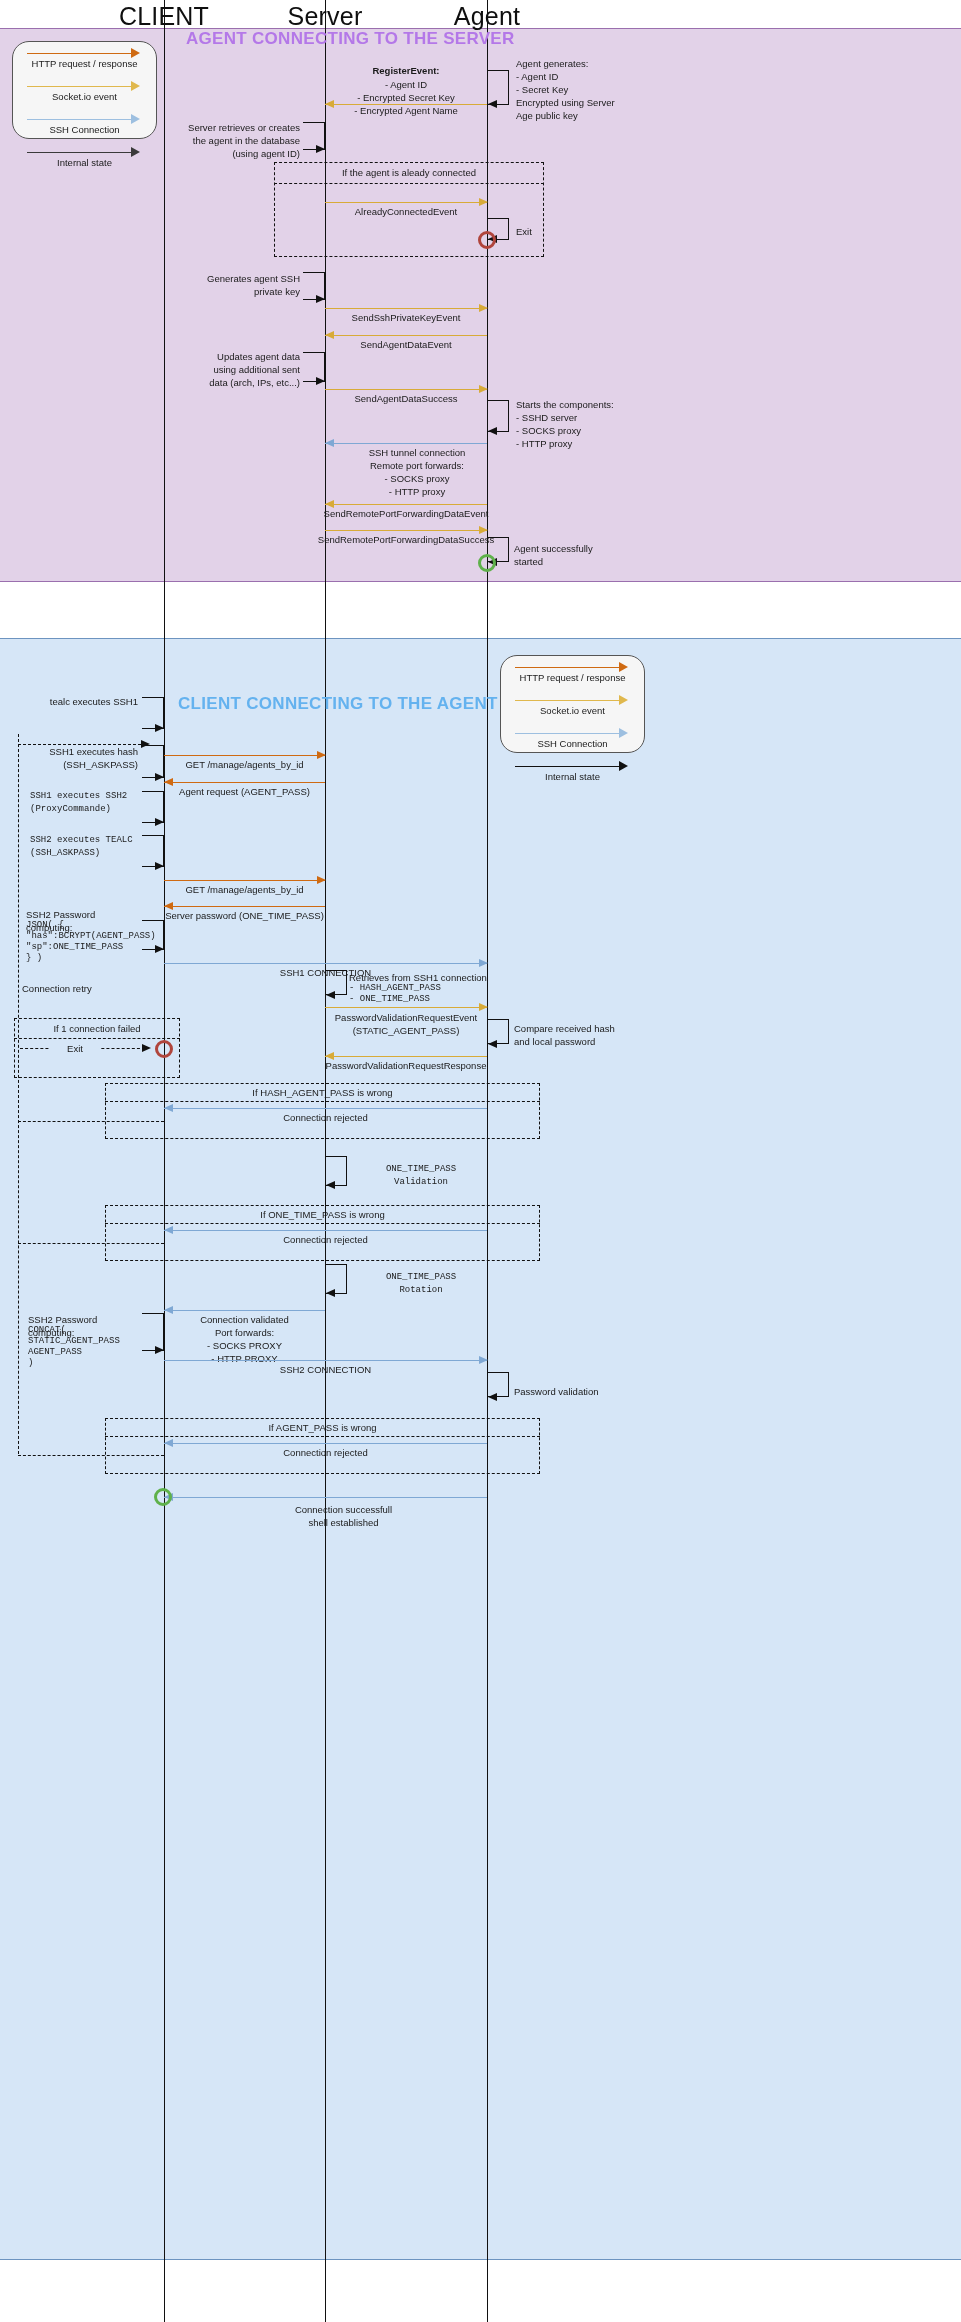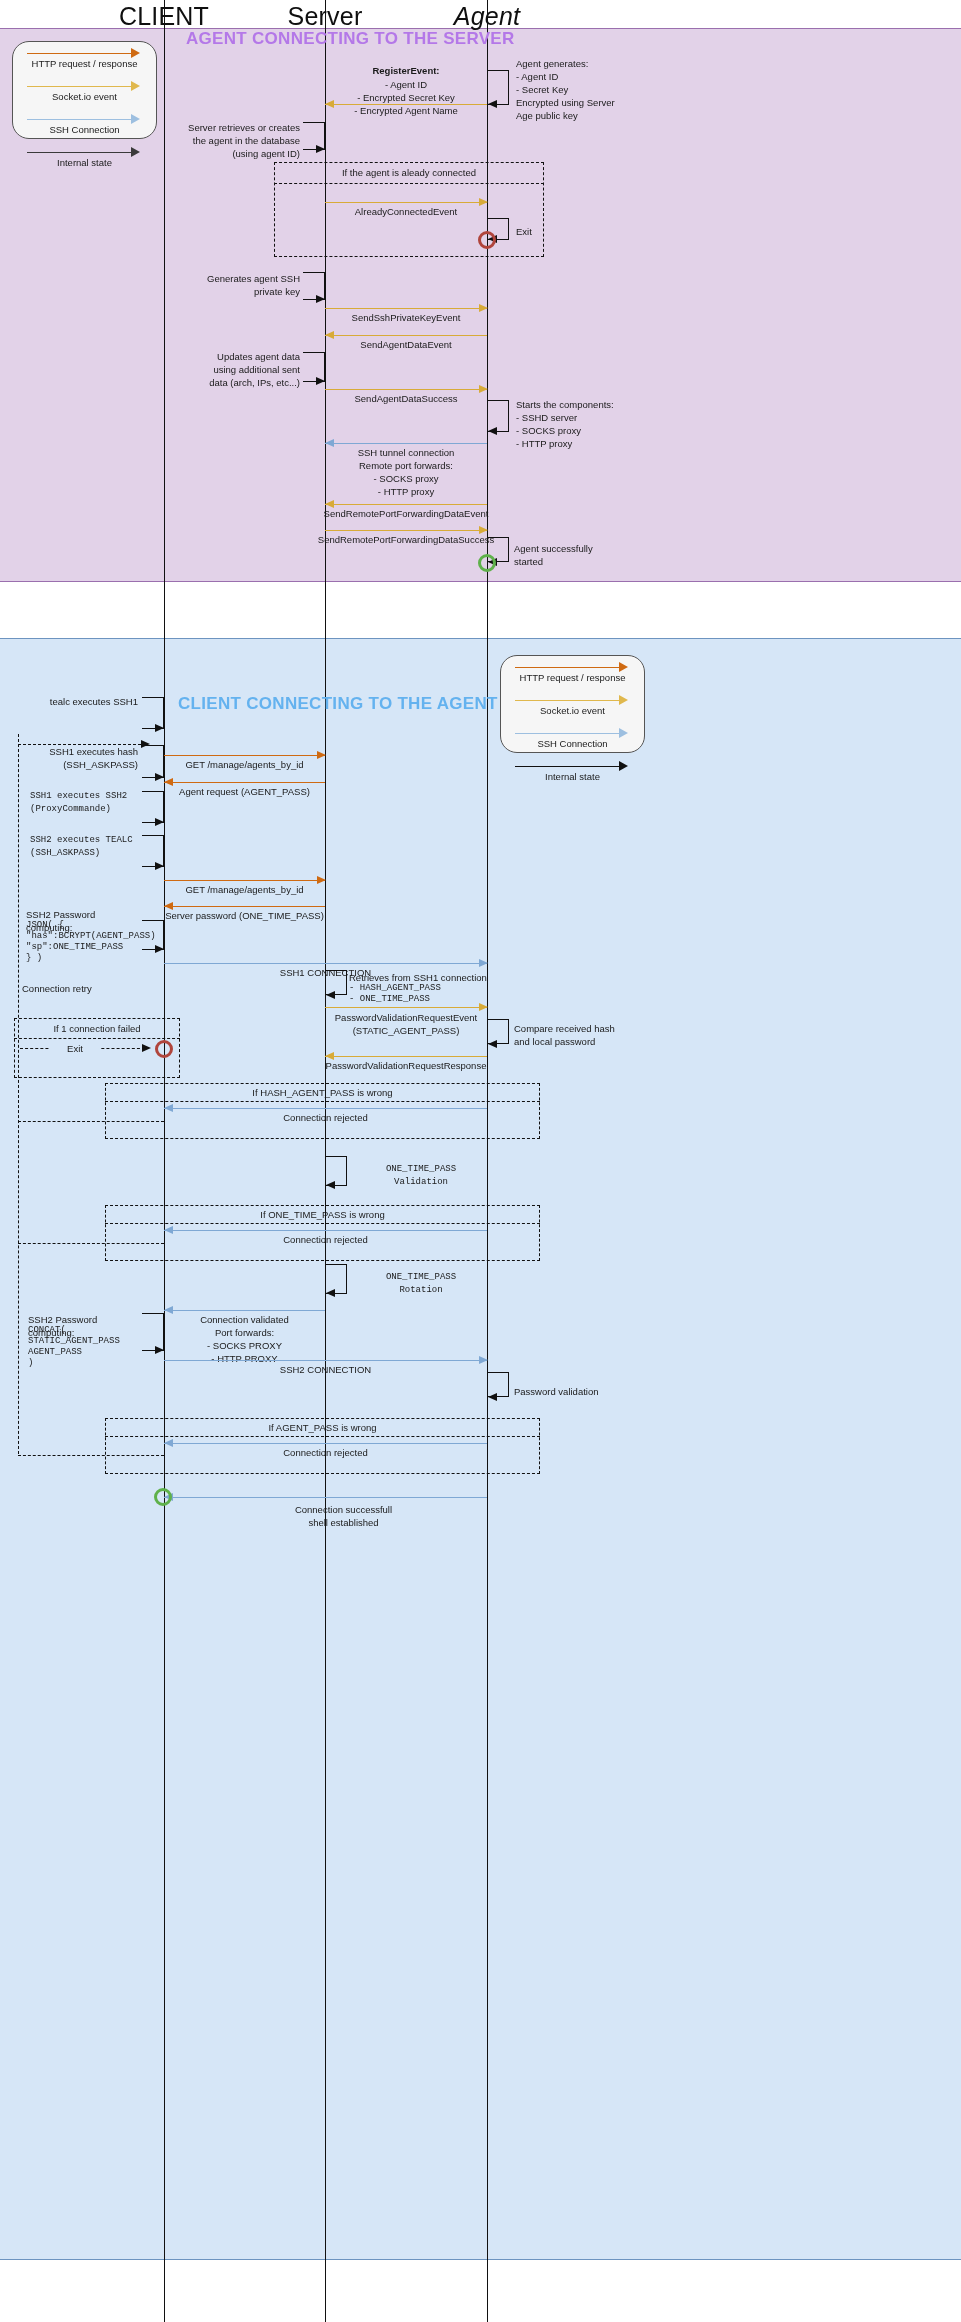--- a/index.html
+++ b/index.html
@@ -67,21 +67,21 @@
 
   <div class="band purple" style="top:28px;height:554px;"></div>
   <div class="band blue" style="top:638px;height:1622px;"></div>
 
   <div class="lifeline" style="left:164px;top:0px;height:2322px;"></div>
   <div class="lifeline" style="left:325px;top:0px;height:2322px;"></div>
   <div class="lifeline" style="left:487px;top:0px;height:2322px;"></div>
 
   <div class="actor-label" style="left:164px;top:2px;">CLIENT</div>
   <div class="actor-label" style="left:325px;top:2px;">Server</div>
-  <div class="actor-label" style="left:487px;top:2px;font-style:italic;">Agent</div>
+  <div class="actor-label" style="left:487px;top:2px;">Agent</div>
 
   <div class="band-title purple" style="left:186px;top:29px;">AGENT CONNECTING  TO THE SERVER</div>
 
   <div class="legend" style="left:12px;top:41px;width:145px;height:98px;">
     <div class="legend-row" style="top:4px;">
       <div class="legend-arrow" style="width:104px;border-top-color:#cf6a12;"></div>
       <div class="legend-head" style="left:118px;border-left:9px solid #cf6a12;"></div>
       <div class="legend-text">HTTP request / response</div>
     </div>
     <div class="legend-row" style="top:4px;">
@@ -160,21 +160,21 @@
 
   <div class="selfbox" style="left:487px;top:400px;width:22px;height:32px;"></div>
   <div class="head l" style="left:488px;top:427px;border-right:9px solid #111;"></div>
   <div class="noteR" style="left:516px;top:398px;width:140px;">Starts the components:
 - SSHD server
 - SOCKS proxy
 - HTTP proxy</div>
 
   <div class="msg ssh" style="left:325px;top:443px;width:162px;"></div>
   <div class="head l" style="left:325px;top:438.5px;border-right:9px solid #7fa8d4;"></div>
-  <div class="mlabel" style="left:325px;top:446px;width:162px;">SSH tunnel connection
+  <div class="mlabel" style="left:336px;top:446px;width:162px;">SSH tunnel connection
 Remote port forwards:
 - SOCKS proxy
 - HTTP proxy</div>
 
   <div class="msg socket" style="left:325px;top:504px;width:162px;"></div>
   <div class="head l" style="left:325px;top:499.5px;border-right:9px solid #d8ab38;"></div>
   <div class="mlabel" style="left:314px;top:507px;width:184px;">SendRemotePortForwardingDataEvent</div>
 
   <div class="msg socket" style="left:325px;top:530px;width:162px;"></div>
   <div class="head r" style="left:479px;top:525.5px;border-left:9px solid #d8ab38;"></div>

